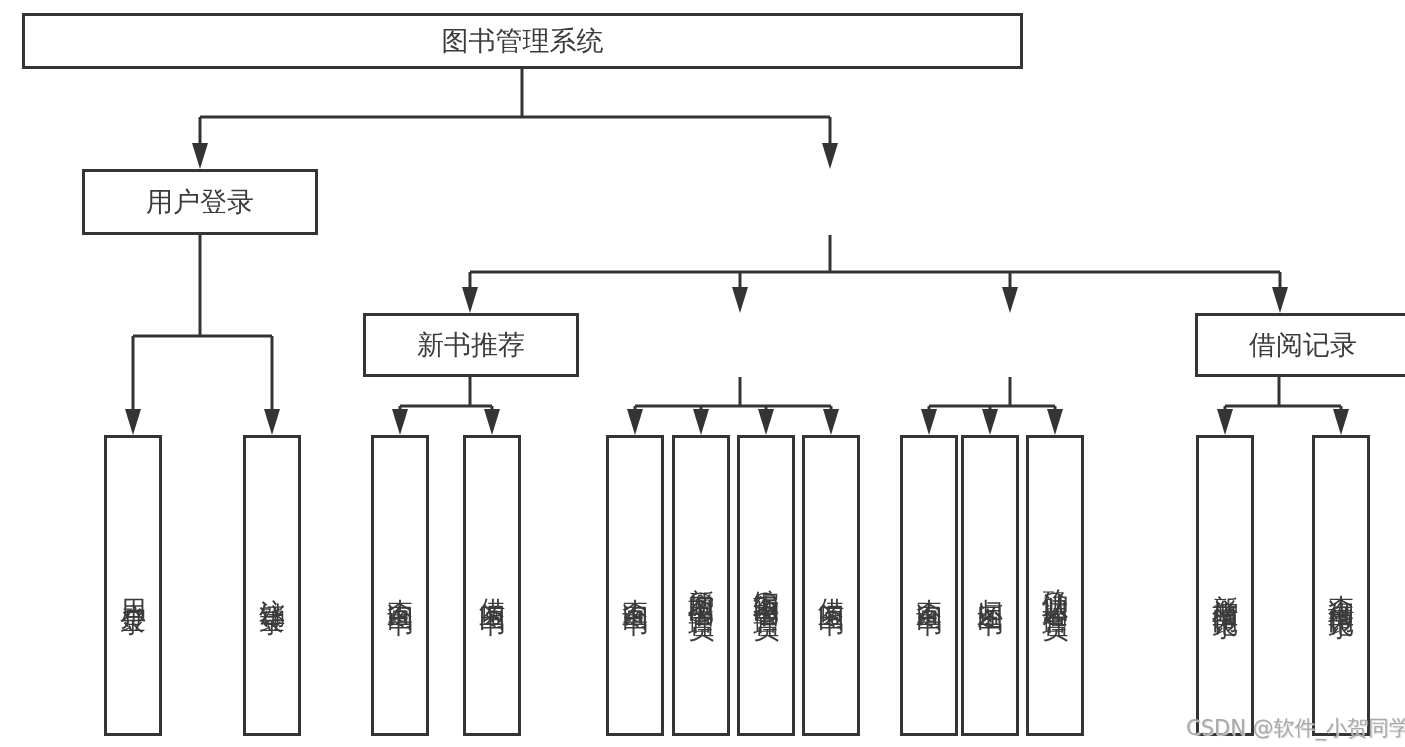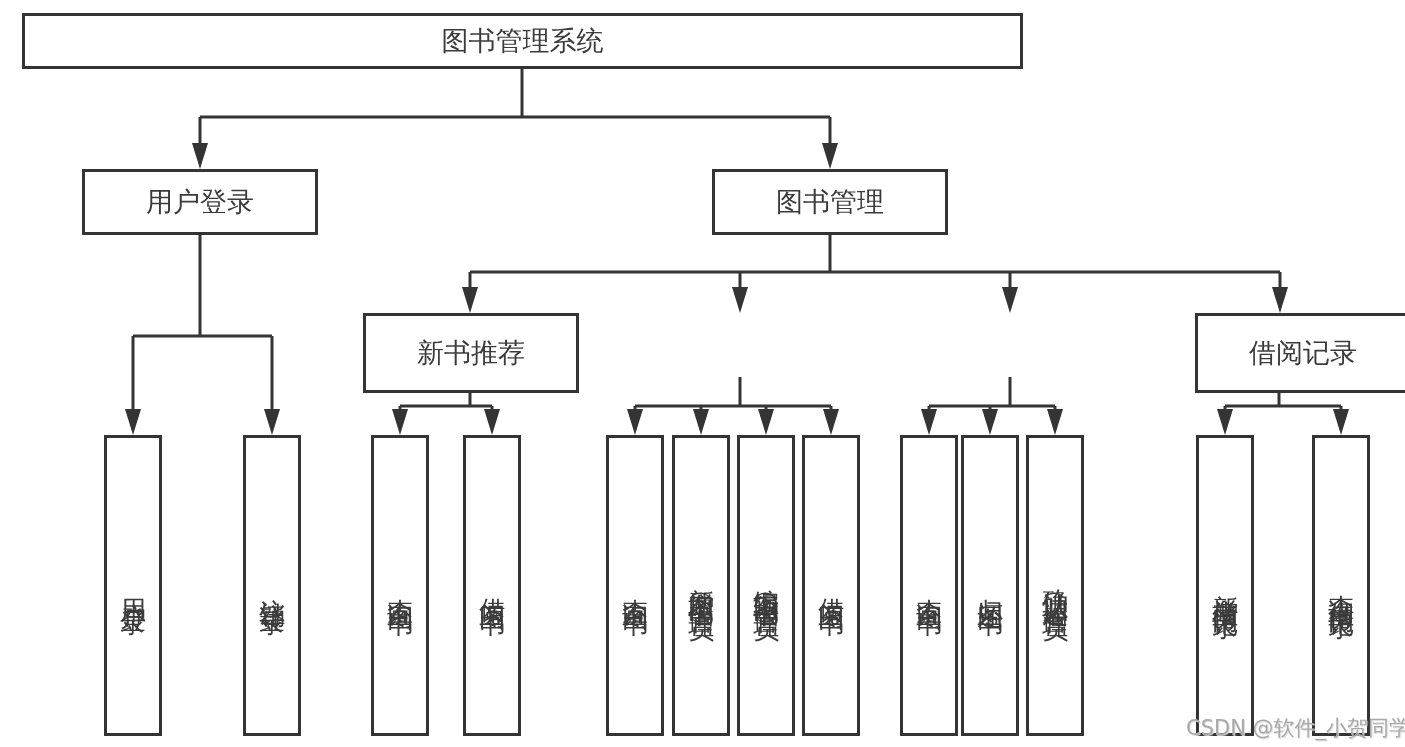--- a/index.html
+++ b/index.html
@@ -24,21 +24,21 @@
     box-sizing: border-box;
     border: 3px solid #343434;
     background: #ffffff;
     display: flex;
     align-items: center;
     justify-content: center;
     text-align: center;
   }
   .root-box  { left: 22px;  top: 13px;  width: 1001px; height: 56px; font-size: 27px; }
   .l2-box    { top: 169px;  width: 236px; height: 66px; font-size: 27px; }
-  .l3-box    { top: 313px;  width: 216px; height: 80px; font-size: 27px; }
+  .l3-box    { top: 313px;  width: 216px; height: 64px; font-size: 27px; }
   .leaf      { top: 435px;  width: 58px;  height: 301px; }
   .vtext {
     writing-mode: vertical-rl;
     text-orientation: mixed;
     font-size: 26px;
     line-height: 1.05;
     letter-spacing: 4px;
     white-space: nowrap;
   }
   .watermark {
@@ -121,21 +121,20 @@
       <polygon points="982,409 998,409 990,435"></polygon>
       <polygon points="1047,409 1063,409 1055,435"></polygon>
       <polygon points="1217,409 1233,409 1225,435"></polygon>
       <polygon points="1333,409 1349,409 1341,435"></polygon>
     </g>
   </svg>
 
   <div class="box root-box">图书管理系统</div>
 
   <div class="box l2-box" style="left:82px">用户登录</div>
-  <div class="box l2-box" style="left:712px">图书管理</div>
 
   <div class="box l3-box" style="left:363px">新书推荐</div>
   <div class="box l3-box" style="left:1195px">借阅记录</div>
 
   <div class="box leaf" style="left:104px">
     <span class="vtext">用户登录</span>
   </div>
   <div class="box leaf" style="left:243px">
     <span class="vtext">注销登录</span>
   </div>

